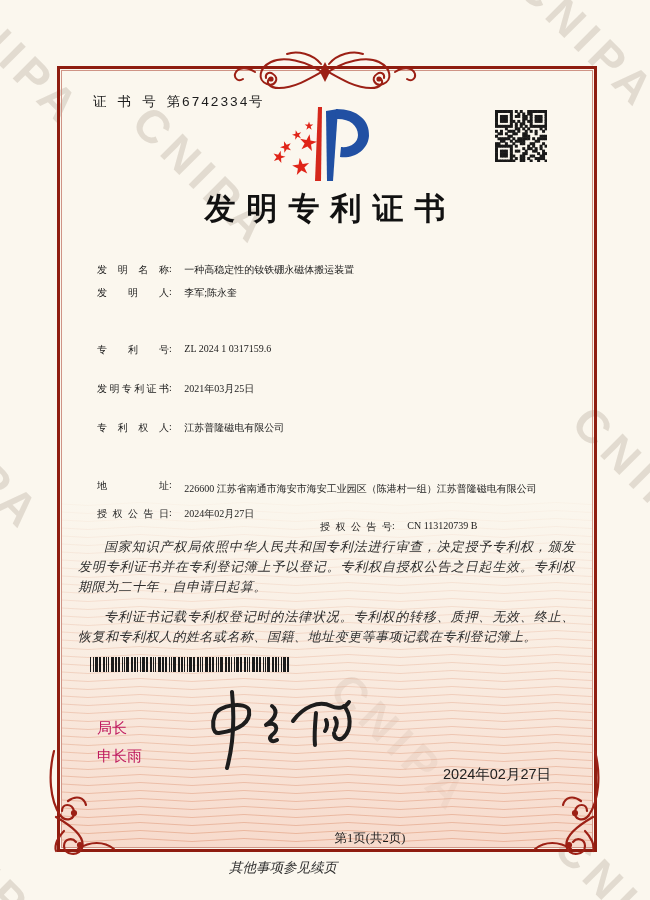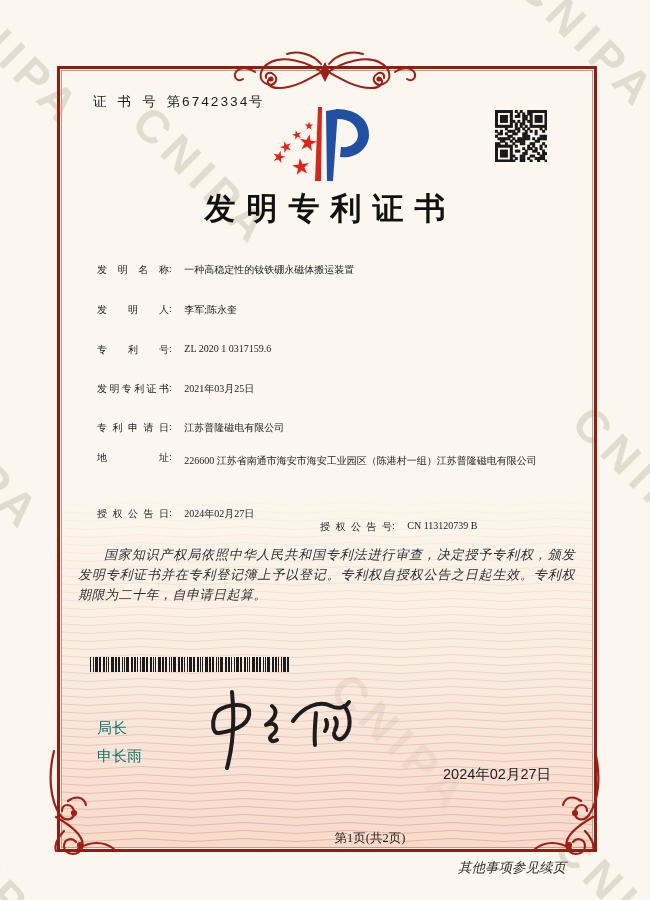--- a/index.html
+++ b/index.html
@@ -56,42 +56,42 @@
   }
   .f-colon{display:inline-block;vertical-align:top;}
   .f-value{display:inline-block;margin-left:10px;vertical-align:top;}
   .f-value.wrap{white-space:normal;width:400px;line-height:20px;}
   
   .legal{
     position:absolute;left:78px;top:529px;width:497px;z-index:5;
     font-style:italic;font-size:13px;line-height:20px;
     text-align:justify;letter-spacing:0.5px;color:#2e2e2e;
   }
-  .legal p{margin:16px 0 10px 0;text-indent:2em;}
+  .legal p{margin:8px 0 10px 0;text-indent:2em;}
   
   #barcode{position:absolute;left:90px;top:657px;z-index:5;}
   
   .officer{
     position:absolute;left:97px;top:714px;z-index:5;
     font-family:"Liberation Sans","DejaVu Sans",sans-serif;
-    font-size:15px;line-height:28px;color:#0f766e;
+    font-size:15px;line-height:28px;color:#be185d;
   }
   .signature{position:absolute;left:188px;top:680px;z-index:5;}
   .issue-date{
     position:absolute;left:443px;top:765px;z-index:5;
     font-family:"Liberation Sans","DejaVu Sans",sans-serif;
     font-size:14.5px;color:#222;
   }
   .page-info{
     position:absolute;left:0;top:830px;width:650px;z-index:5;
     text-align:center;font-size:12.5px;margin-left:45px;
   }
   .continuation{
     position:absolute;left:0;top:859px;width:566px;z-index:5;
-    text-align:right;font-size:13.5px;font-style:italic;color:#2e2e2e;
+    text-align:center;font-size:13.5px;font-style:italic;color:#2e2e2e;
   }
 </style>
 </head>
 <body>
 
 <div class="wm" style="left:-30px;top:-25px">CNIPA</div>
 <div class="wm" style="left:545px;top:-42px">CNIPA</div>
 <div class="wm" style="left:160px;top:95px">CNIPA</div>
 <div class="wm" style="left:600px;top:395px">CNIPA</div>
 <div class="wm" style="left:-70px;top:380px">CNIPA</div>
@@ -441,51 +441,52 @@
     <rect x="42.10" y="49.52" width="3" height="3" fill="#191919"></rect>
     <rect x="49.52" y="49.52" width="3" height="3" fill="#191919"></rect>
   </svg>
 
 <div class="doc-title">发明专利证书</div>
 
 <div class="field" style="top:263px">
   <span class="f-label">发明名称</span><span class="f-colon">:</span>
   <span class="f-value">一种高稳定性的钕铁硼永磁体搬运装置</span>
 </div>
-<div class="field" style="top:303px">
+<div class="field" style="top:286px">
   <span class="f-label">发明人</span><span class="f-colon">:</span>
   <span class="f-value">李军;陈永奎</span>
 </div>
 <div class="field" style="top:343px">
   <span class="f-label">专利号</span><span class="f-colon">:</span>
-  <span class="f-value">ZL 2020 1 0317159.6</span>
+  <span class="f-value">ZL 2024 1 0317159.6</span>
 </div>
 <div class="field" style="top:382px">
   <span class="f-label">发明专利证书</span><span class="f-colon">:</span>
   <span class="f-value">2021年03月25日</span>
 </div>
 <div class="field" style="top:421px">
-  <span class="f-label">专利申请日</span><span class="f-colon">:</span>
+  <span class="f-label">专利权人</span><span class="f-colon">:</span>
   <span class="f-value">江苏普隆磁电有限公司</span>
 </div>
-<div class="field" style="top:451px">
+<div class="field" style="top:479px">
   <span class="f-label">地址</span><span class="f-colon">:</span>
   <span class="f-value wrap">226600 江苏省南通市海安市海安工业园区（陈港村一组）江苏普隆磁电有限公司</span>
 </div>
 <div class="field" style="top:507px">
   <span class="f-label">授权公告日</span><span class="f-colon">:</span>
   <span class="f-value">2024年02月27日</span>
 </div>
 <div class="field" style="top:520px;left:320px">
   <span class="f-label">授权公告号</span><span class="f-colon">:</span>
   <span class="f-value">CN 113120739 B</span>
 </div>
 
 <div class="legal">
   <p>国家知识产权局依照中华人民共和国专利法进行审查，决定授予专利权，颁发发明专利证书并在专利登记簿上予以登记。专利权自授权公告之日起生效。专利权期限为二十年，自申请日起算。</p>
+  <p>专利证书记载专利权登记时的法律状况。专利权的转移、质押、无效、终止、恢复和专利权人的姓名或名称、国籍、地址变更等事项记载在专利登记簿上。</p>
 </div>
 
 <svg id="barcode" width="200" height="16">
     <rect x="0" y="0" width="1" height="15" fill="#1b1b1b"></rect>
     <rect x="3" y="0" width="1" height="15" fill="#1b1b1b"></rect>
     <rect x="5" y="0" width="3" height="15" fill="#1b1b1b"></rect>
     <rect x="9" y="0" width="2" height="15" fill="#1b1b1b"></rect>
     <rect x="13" y="0" width="2" height="15" fill="#1b1b1b"></rect>
     <rect x="16" y="0" width="1" height="15" fill="#1b1b1b"></rect>
     <rect x="18" y="0" width="1" height="15" fill="#1b1b1b"></rect>

